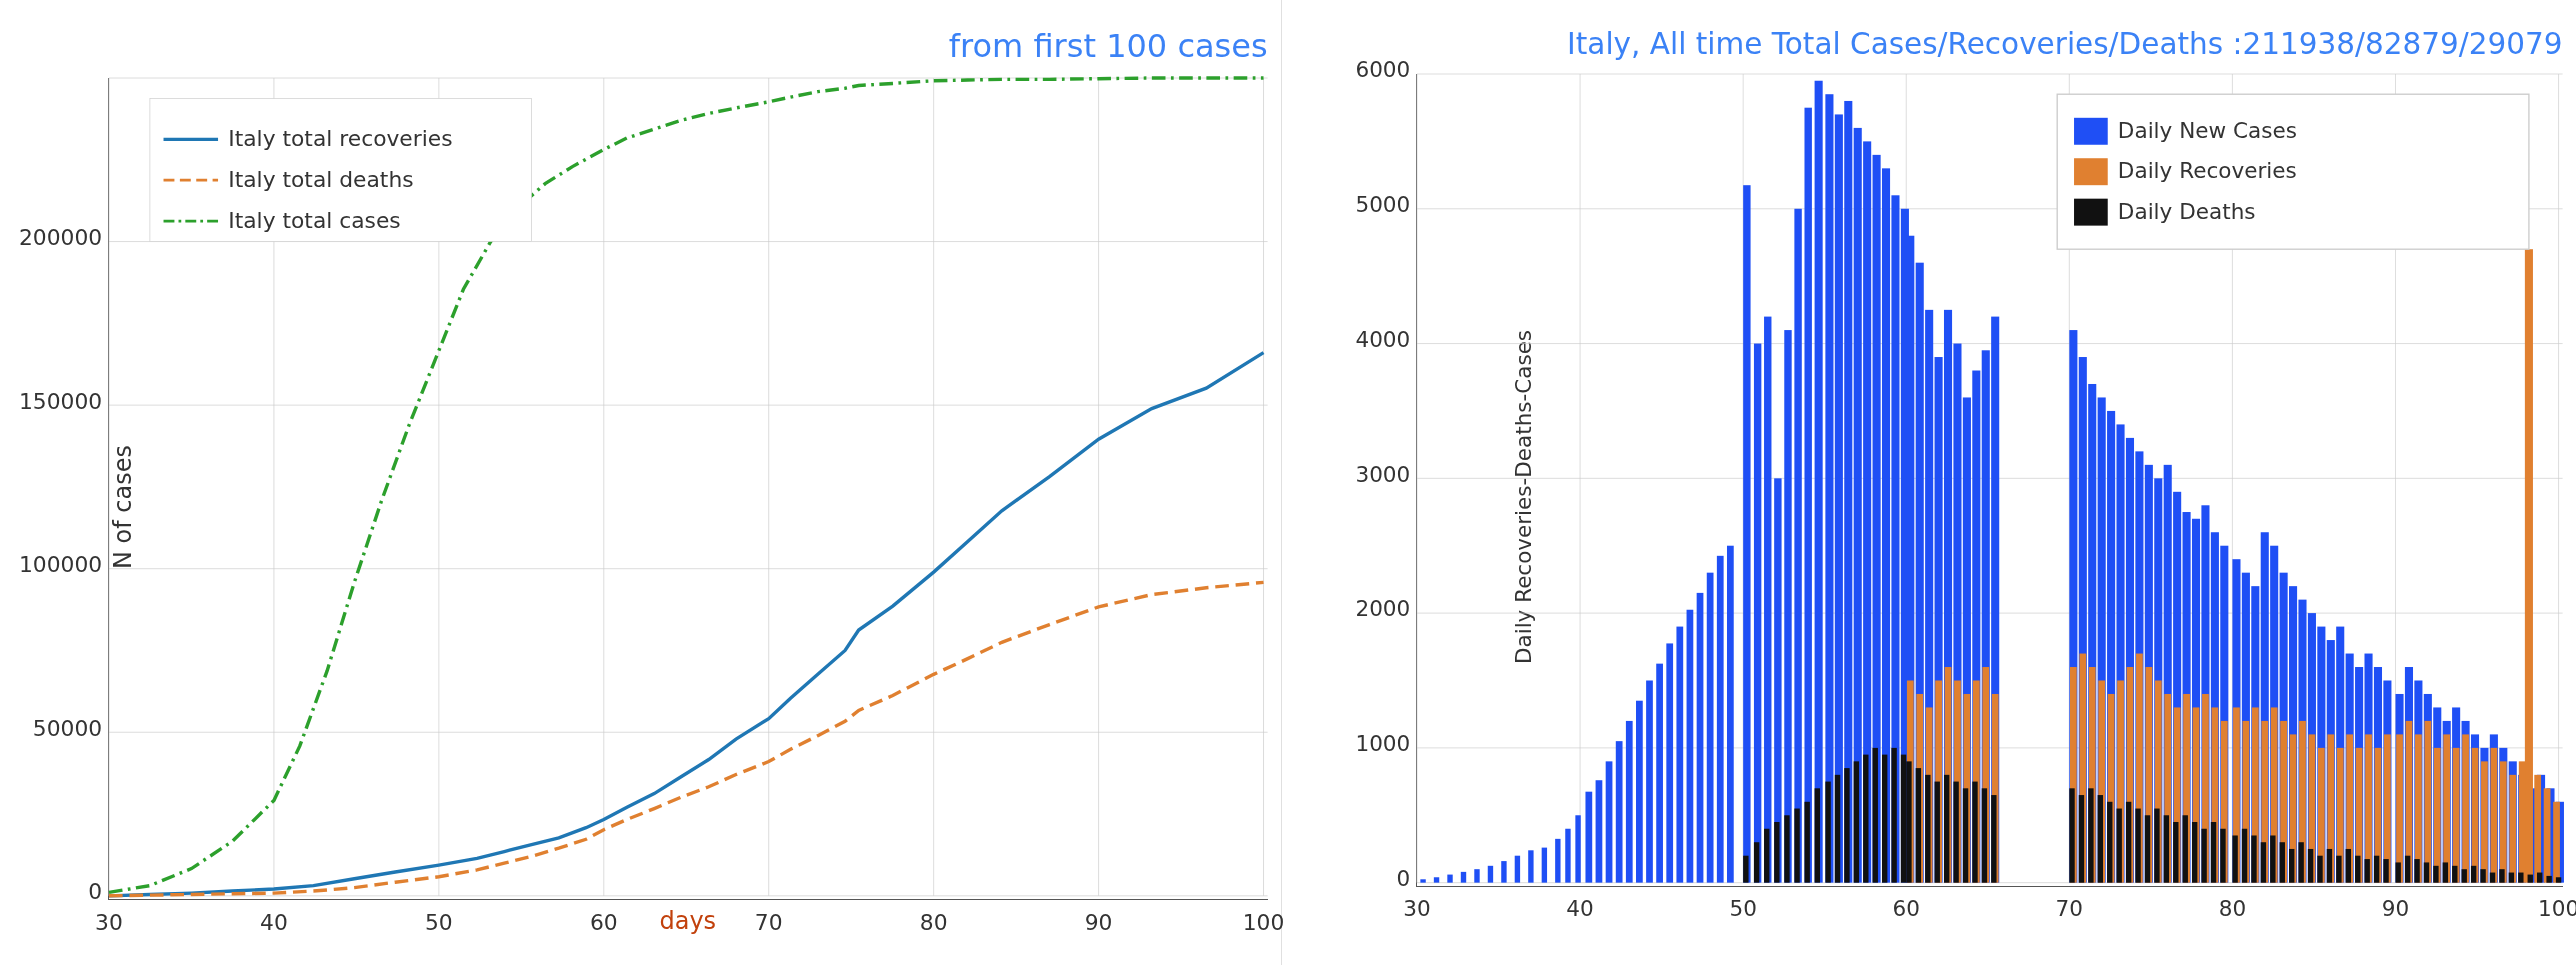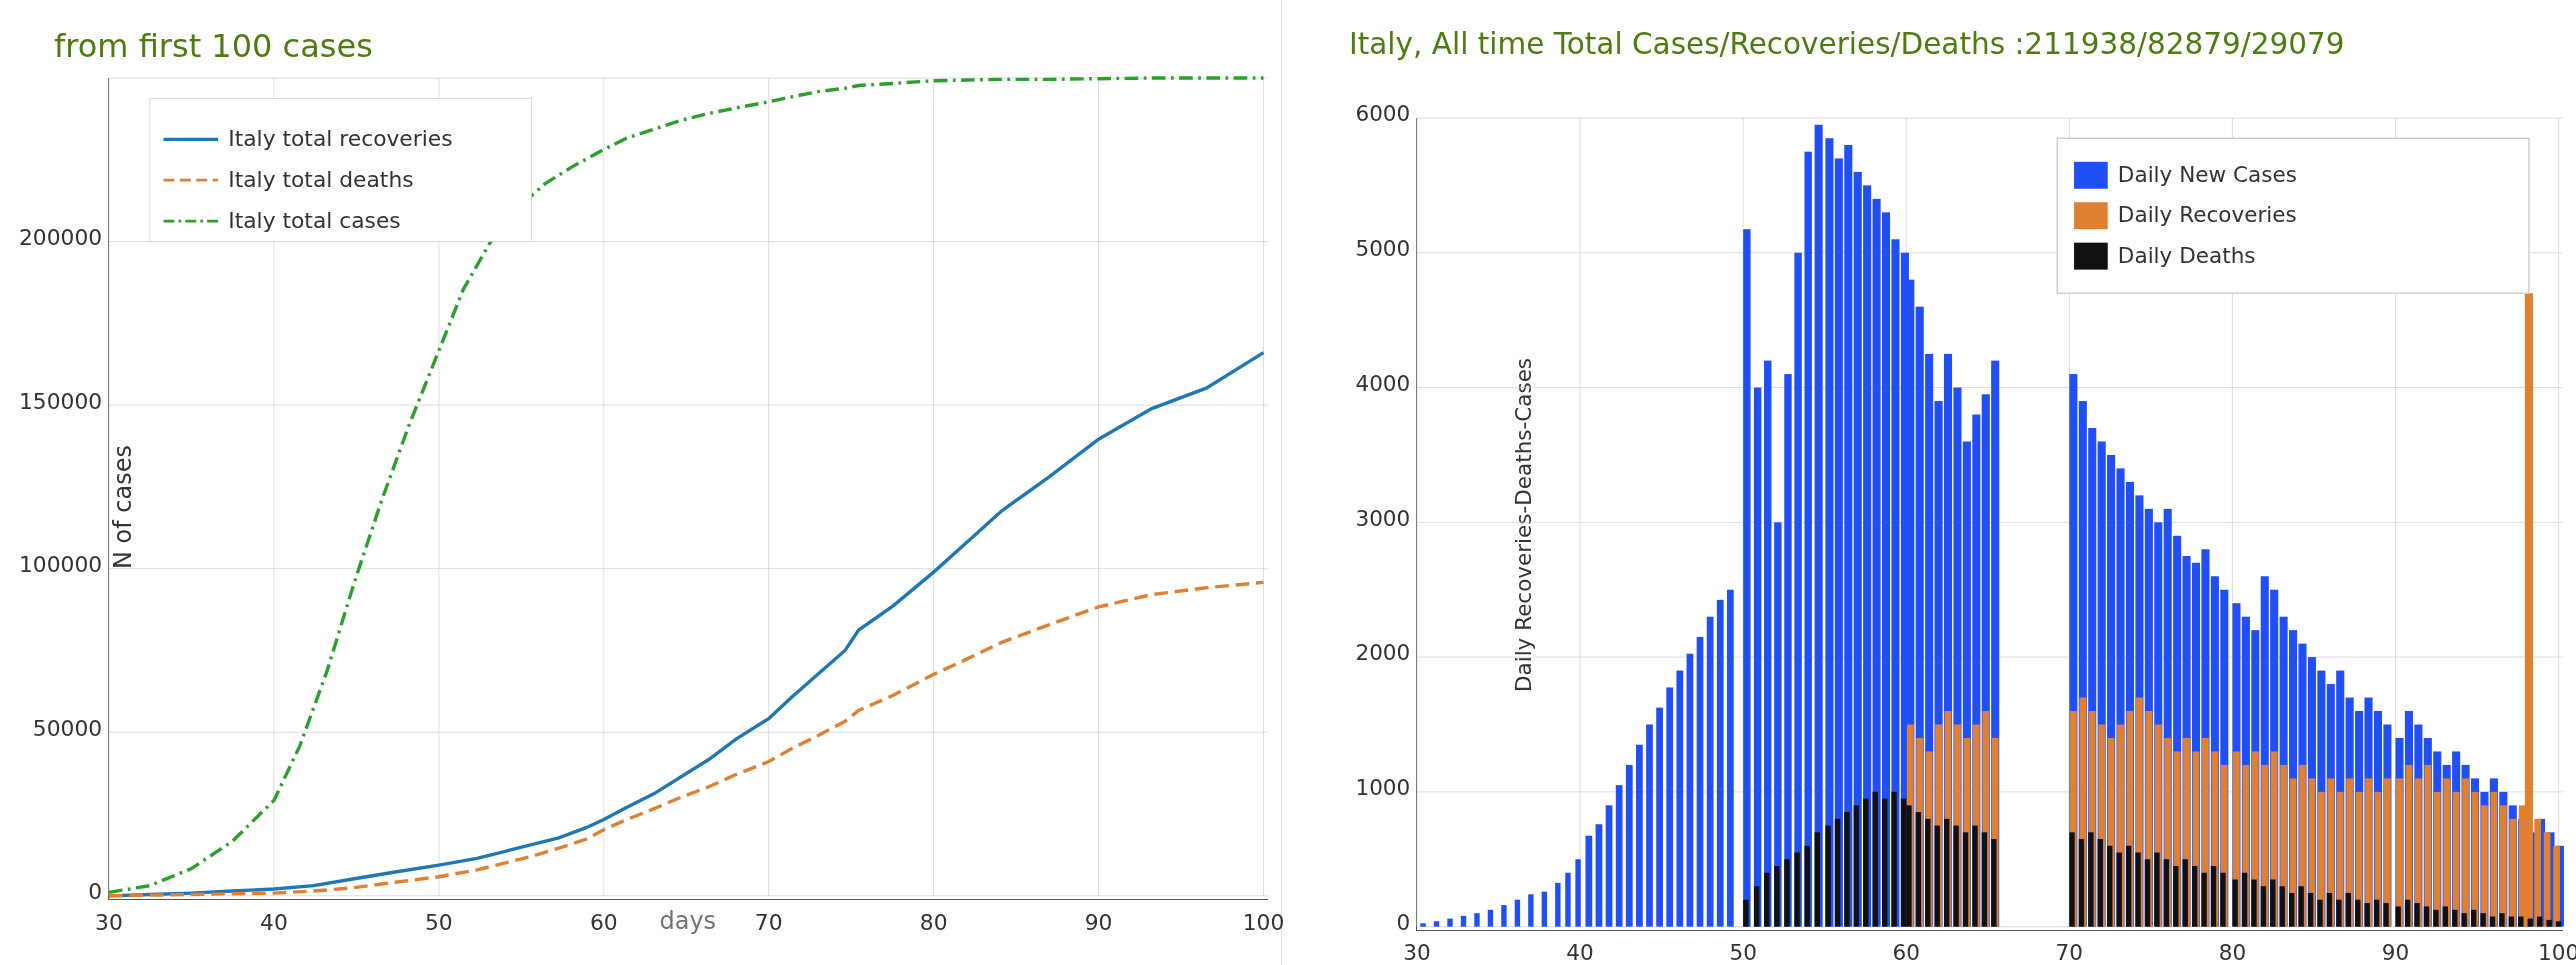--- a/index.html
+++ b/index.html
@@ -21,45 +21,45 @@
       flex: 1;
       padding: 27px 13.4px 40px 54px;
       position: relative;
       display: flex;
       flex-direction: column;
     }
     .chart-panel:first-child {
       border-right: 0.7px solid #e0e0e0;
     }
     .chart-title {
-      text-align: left;
+      text-align: right;
       font-size: 32px;
       font-weight: normal;
       margin-bottom: 13.4px;
-      color: #4d7c0f;
+      color: #3b82f6;
     }
     .chart-area {
       flex: 1;
       position: relative;
       border-left: 1.3px solid #555;
       border-bottom: 1.3px solid #555;
     }
     .y-axis-label {
       position: absolute;
       left: -47px;
       top: 50%;
       transform: translateY(-50%) rotate(-90deg);
       font-size: 24px;
       color: #333;
       white-space: nowrap;
     }
     .x-axis-label {
       text-align: center;
       font-size: 24px;
-      color: #737373;
+      color: #c2410c;
       margin-top: 6.7px;
     }
     svg.chart-svg {
       width: 100%;
       height: 100%;
       overflow: visible;
     }
     .tick-label {
       font-size: 32px;
       fill: #333;
@@ -123,21 +123,21 @@
           <line x1="80" y1="150" x2="160" y2="150" stroke="#e08030" stroke-width="4" stroke-dasharray="16,8"></line>
           <text x="175" y="160" class="tick-label" fill="#333">Italy total deaths</text>
           <line x1="80" y1="210" x2="160" y2="210" stroke="#2ca02c" stroke-width="4" stroke-dasharray="16,6,4,6"></line>
           <text x="175" y="220" class="tick-label" fill="#333">Italy total cases</text>
         </svg>
       </div>
       <div class="x-axis-label">days</div>
     </div>
   </div>
 
-  <div class="chart-panel" style="padding-left:67px;gap:44px;">
+  <div class="chart-panel" style="padding-left:67px;">
     <div class="chart-title" style="font-size:29.5px;">Italy, All time Total Cases/Recoveries/Deaths :211938/82879/29079</div>
     <div style="position:relative; flex:1; margin-left:67px; margin-bottom:6.7px;">
       <div class="y-axis-label" style="left:-60px; font-size:21.5px; white-space:nowrap;">Daily Recoveries-Deaths-Cases</div>
       <div class="chart-area">
         <svg class="chart-svg" viewBox="0 0 1700 1200" preserveAspectRatio="none">
 
           <line x1="0" y1="0" x2="1700" y2="0" stroke="#cccccc" stroke-width="1"></line>
           <line x1="0" y1="200" x2="1700" y2="200" stroke="#cccccc" stroke-width="1"></line>
           <line x1="0" y1="400" x2="1700" y2="400" stroke="#cccccc" stroke-width="1"></line>
           <line x1="0" y1="600" x2="1700" y2="600" stroke="#cccccc" stroke-width="1"></line>

